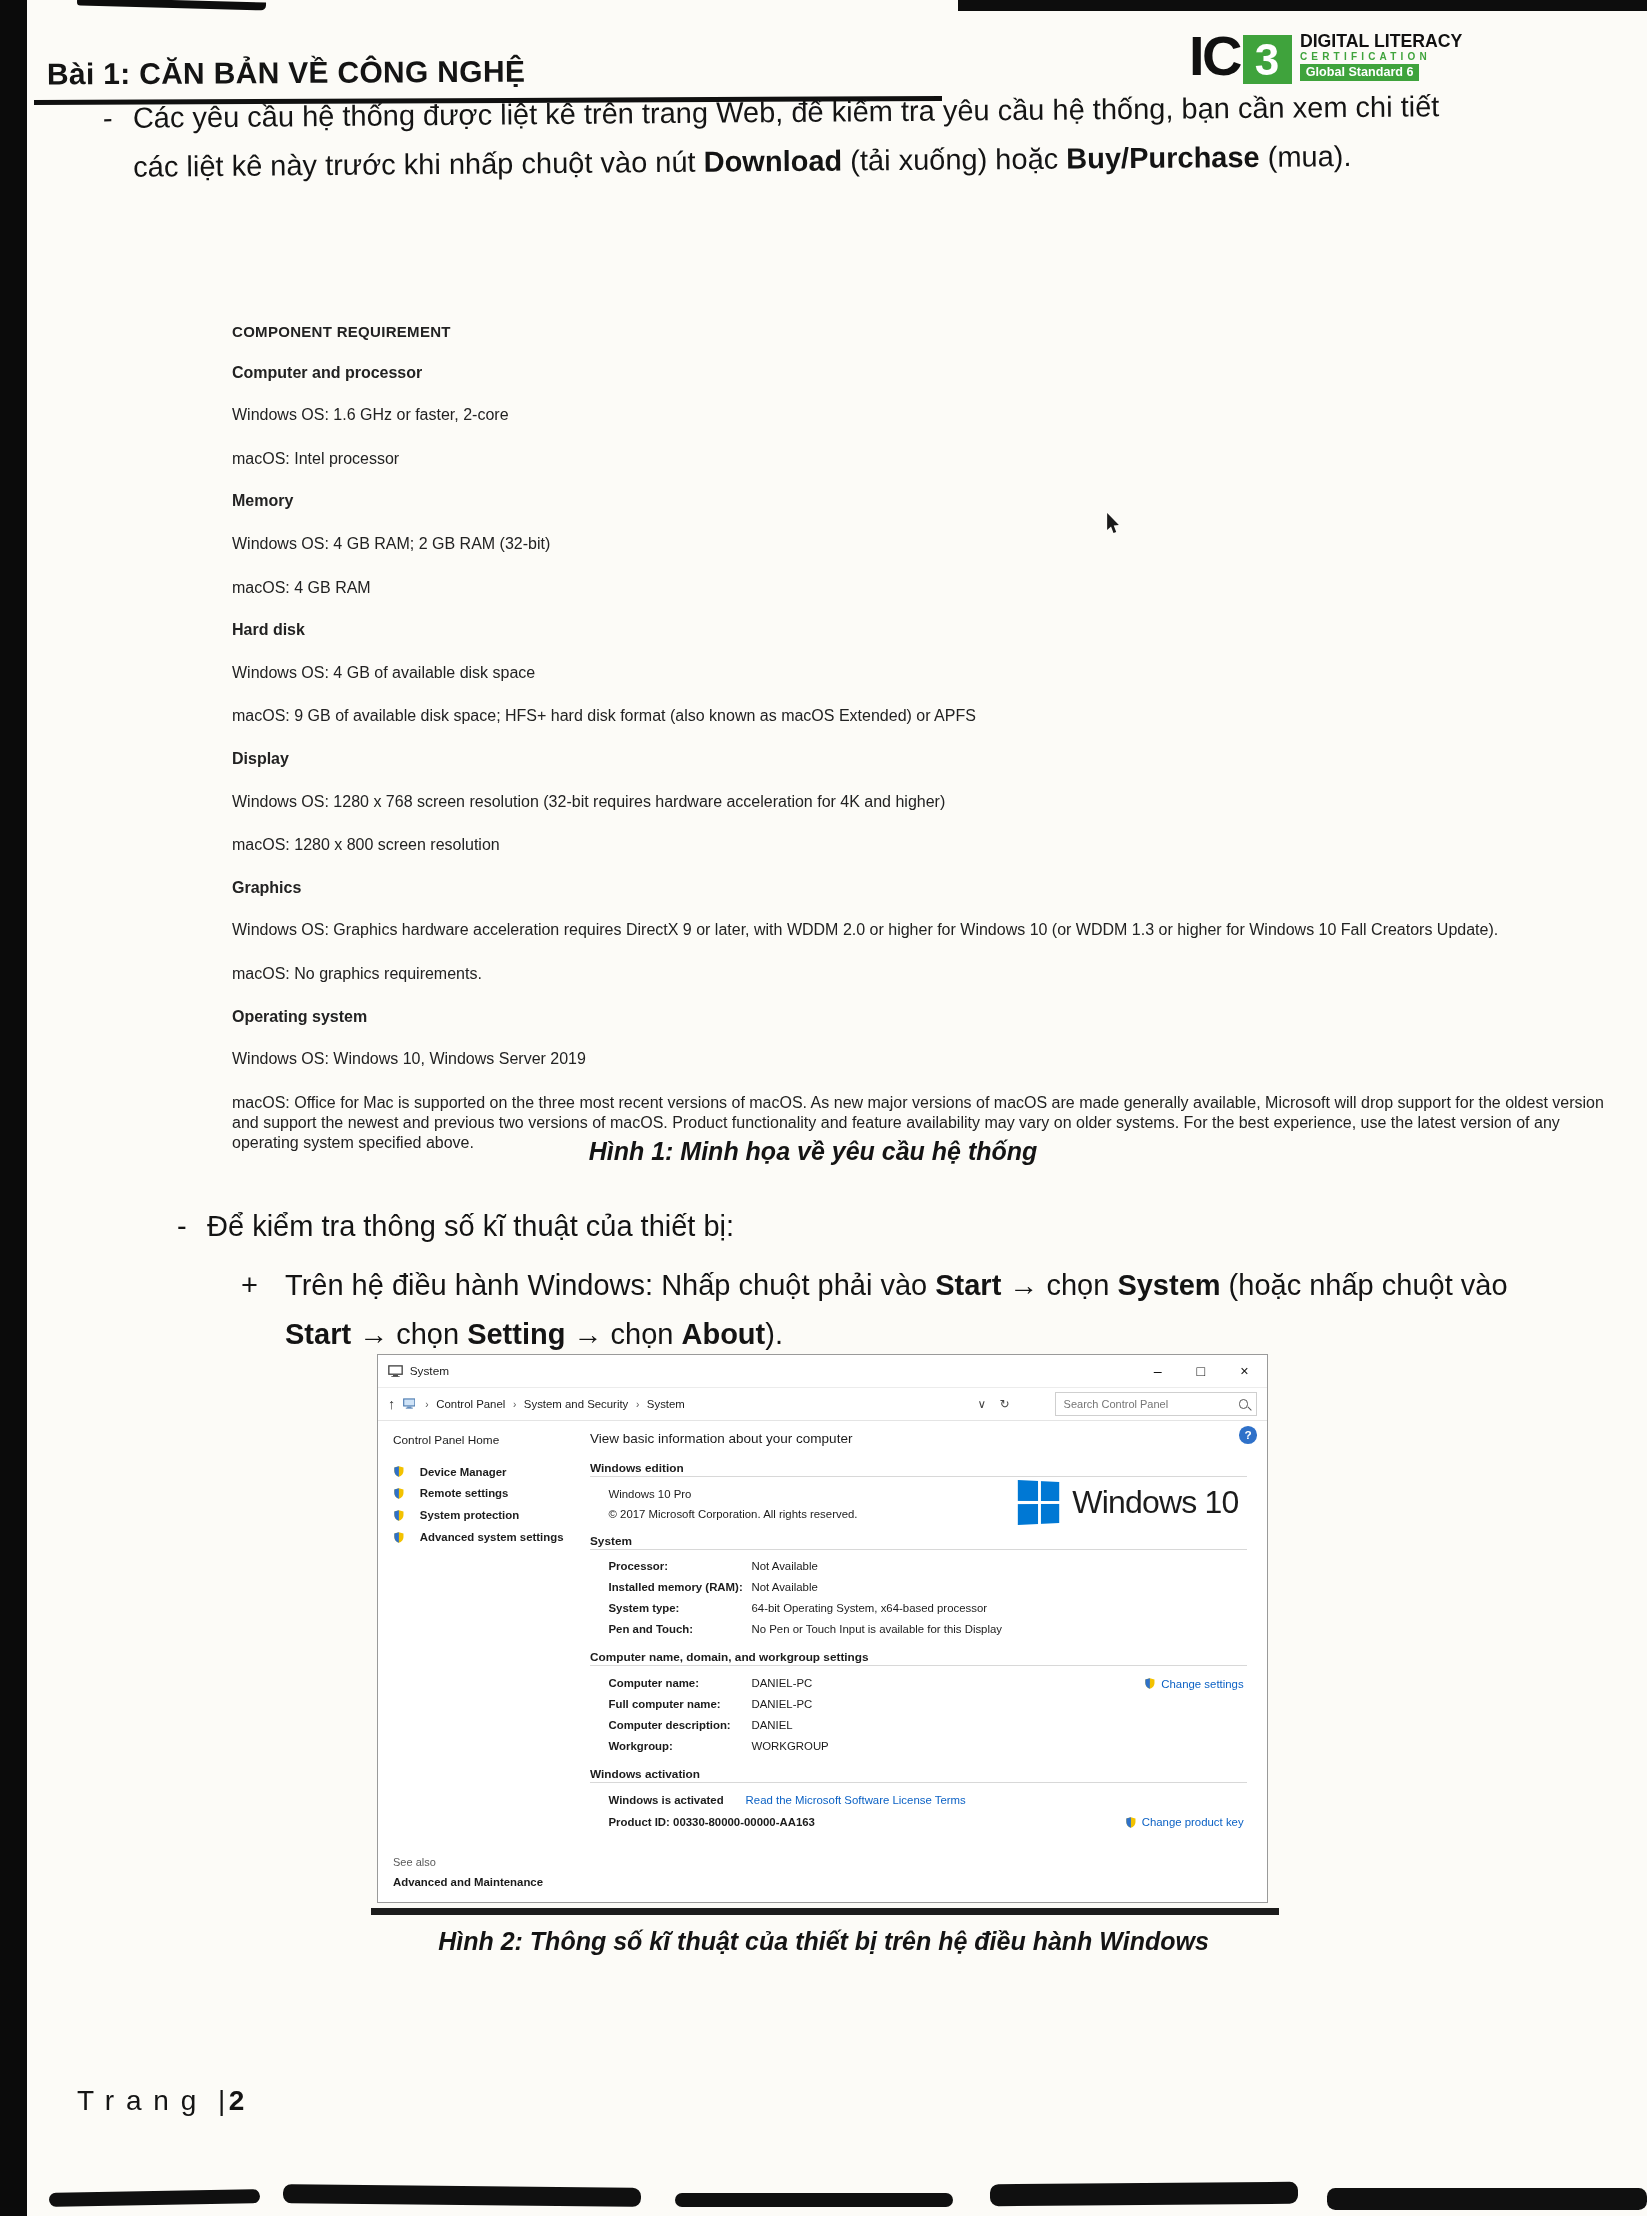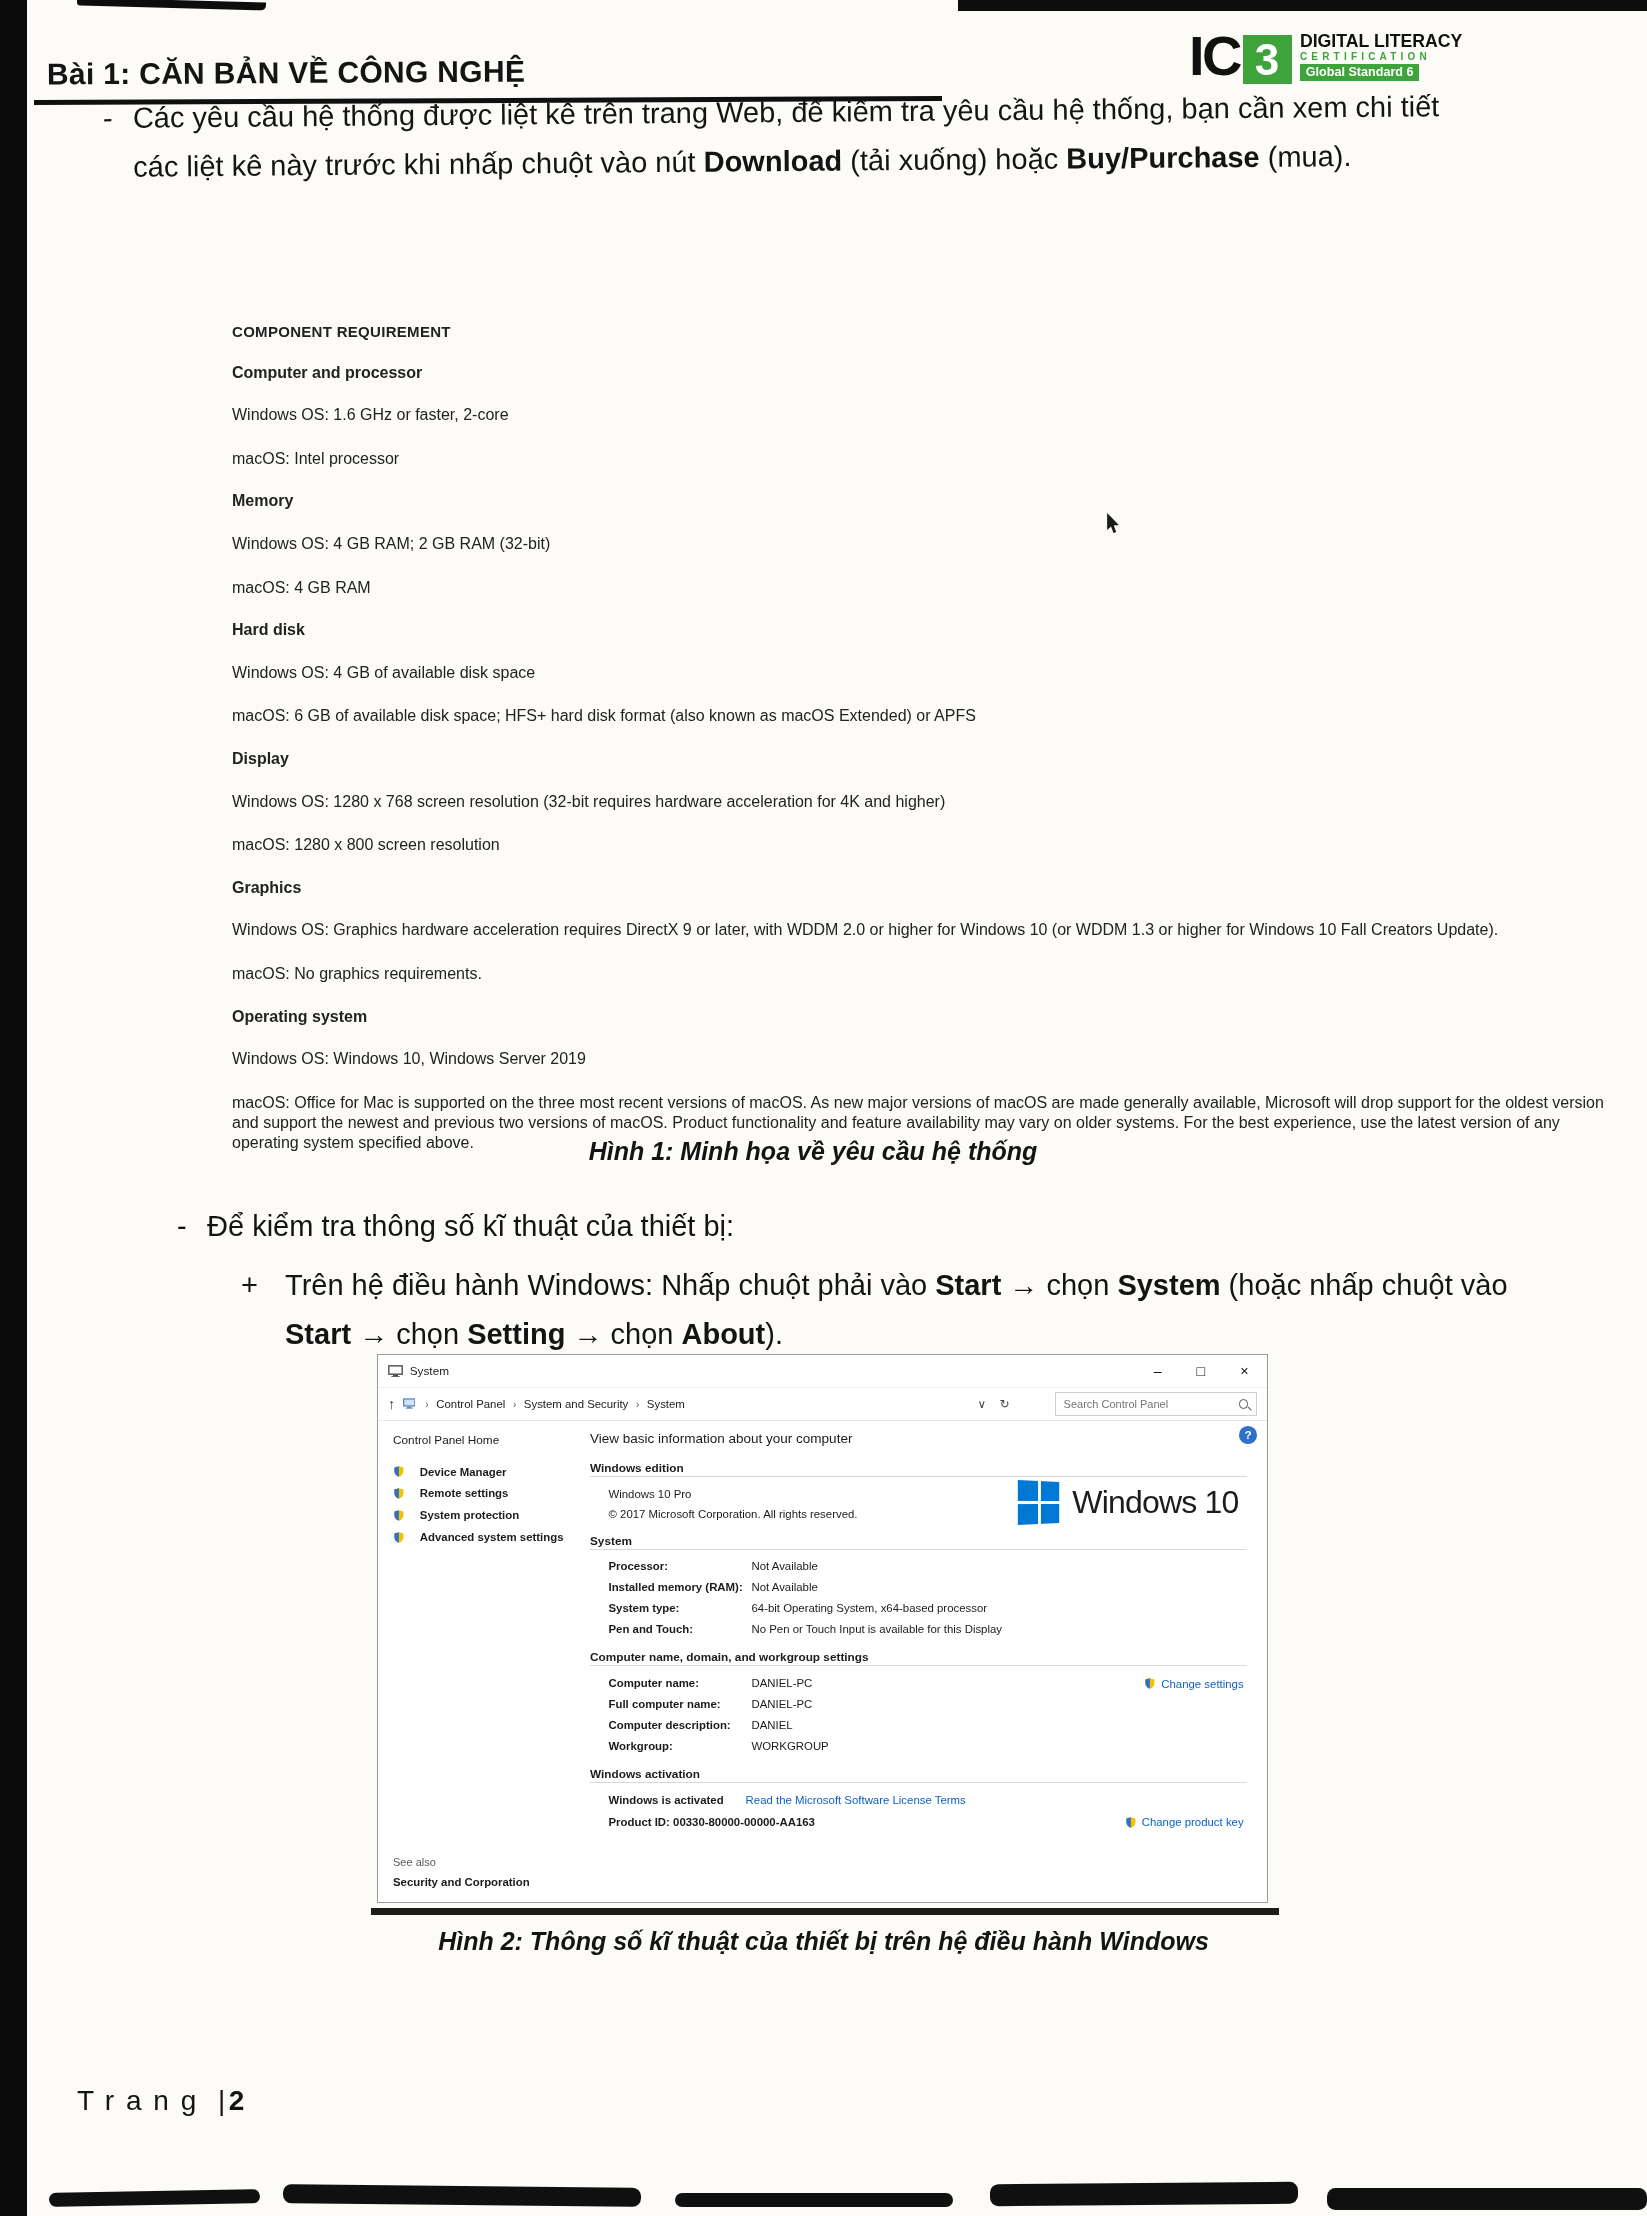--- a/index.html
+++ b/index.html
@@ -145,21 +145,21 @@
     <div class="req-title">Computer and processor</div>
     <div class="req-line">Windows OS: 1.6 GHz or faster, 2-core</div>
     <div class="req-line">macOS: Intel processor</div>
 
     <div class="req-title">Memory</div>
     <div class="req-line">Windows OS: 4 GB RAM; 2 GB RAM (32-bit)</div>
     <div class="req-line">macOS: 4 GB RAM</div>
 
     <div class="req-title">Hard disk</div>
     <div class="req-line">Windows OS: 4 GB of available disk space</div>
-    <div class="req-line">macOS: 6 GB of available disk space; HFS+ hard disk format (also known as macOS Extended) or APFS</div>
+    <div class="req-line">macOS: 9 GB of available disk space; HFS+ hard disk format (also known as macOS Extended) or APFS</div>
 
     <div class="req-title">Display</div>
     <div class="req-line">Windows OS: 1280 x 768 screen resolution (32-bit requires hardware acceleration for 4K and higher)</div>
     <div class="req-line">macOS: 1280 x 800 screen resolution</div>
 
     <div class="req-title">Graphics</div>
     <div class="req-line">Windows OS: Graphics hardware acceleration requires DirectX 9 or later, with WDDM 2.0 or higher for Windows 10 (or WDDM 1.3 or higher for Windows 10 Fall Creators Update).</div>
     <div class="req-line">macOS: No graphics requirements.</div>
 
     <div class="req-title">Operating system</div>
@@ -259,21 +259,21 @@
         </div>
         <div class="side-item">
           <svg class="shield" viewBox="0 0 16 16">
               <path d="M8 1 L14.2 3 L14.2 7.6 C14.2 11.6 11.4 14.3 8 15.4 C4.6 14.3 1.8 11.6 1.8 7.6 L1.8 3 Z" fill="#f3c200"></path>
               <path d="M8 1 L1.8 3 L1.8 7.6 C1.8 11.6 4.6 14.3 8 15.4 Z" fill="#2f71c9"></path>
             </svg>
           <span>Advanced system settings</span>
         </div>
 
         <div class="see-also">See also</div>
-        <div class="see-item">Security and Corporation</div>
+        <div class="see-item">Advanced and Maintenance</div>
       </div>
 
       <div class="main">
         <div class="main-title">View basic information about your computer</div>
 
         <div class="section">
           <div class="section-title">Windows edition</div>
           <div class="indent ed-line">Windows 10 Pro</div>
           <div class="indent ed-line">© 2017 Microsoft Corporation. All rights reserved.</div>
           <div class="win-logo">

